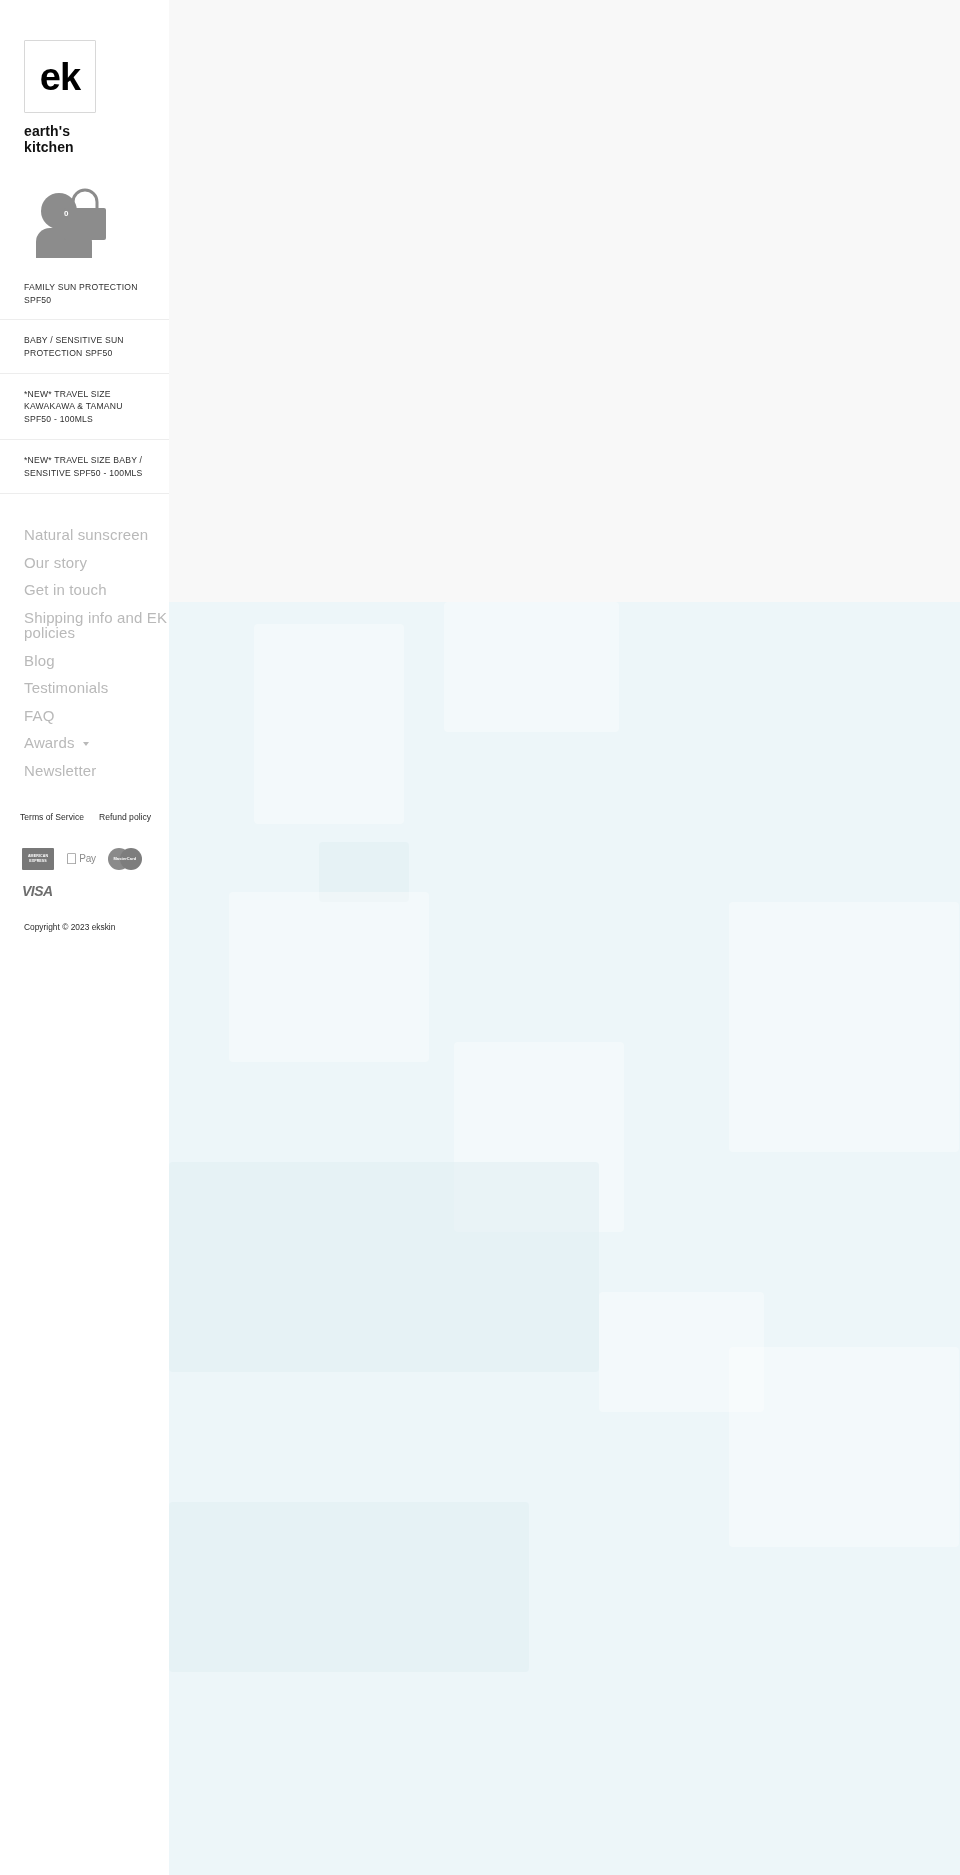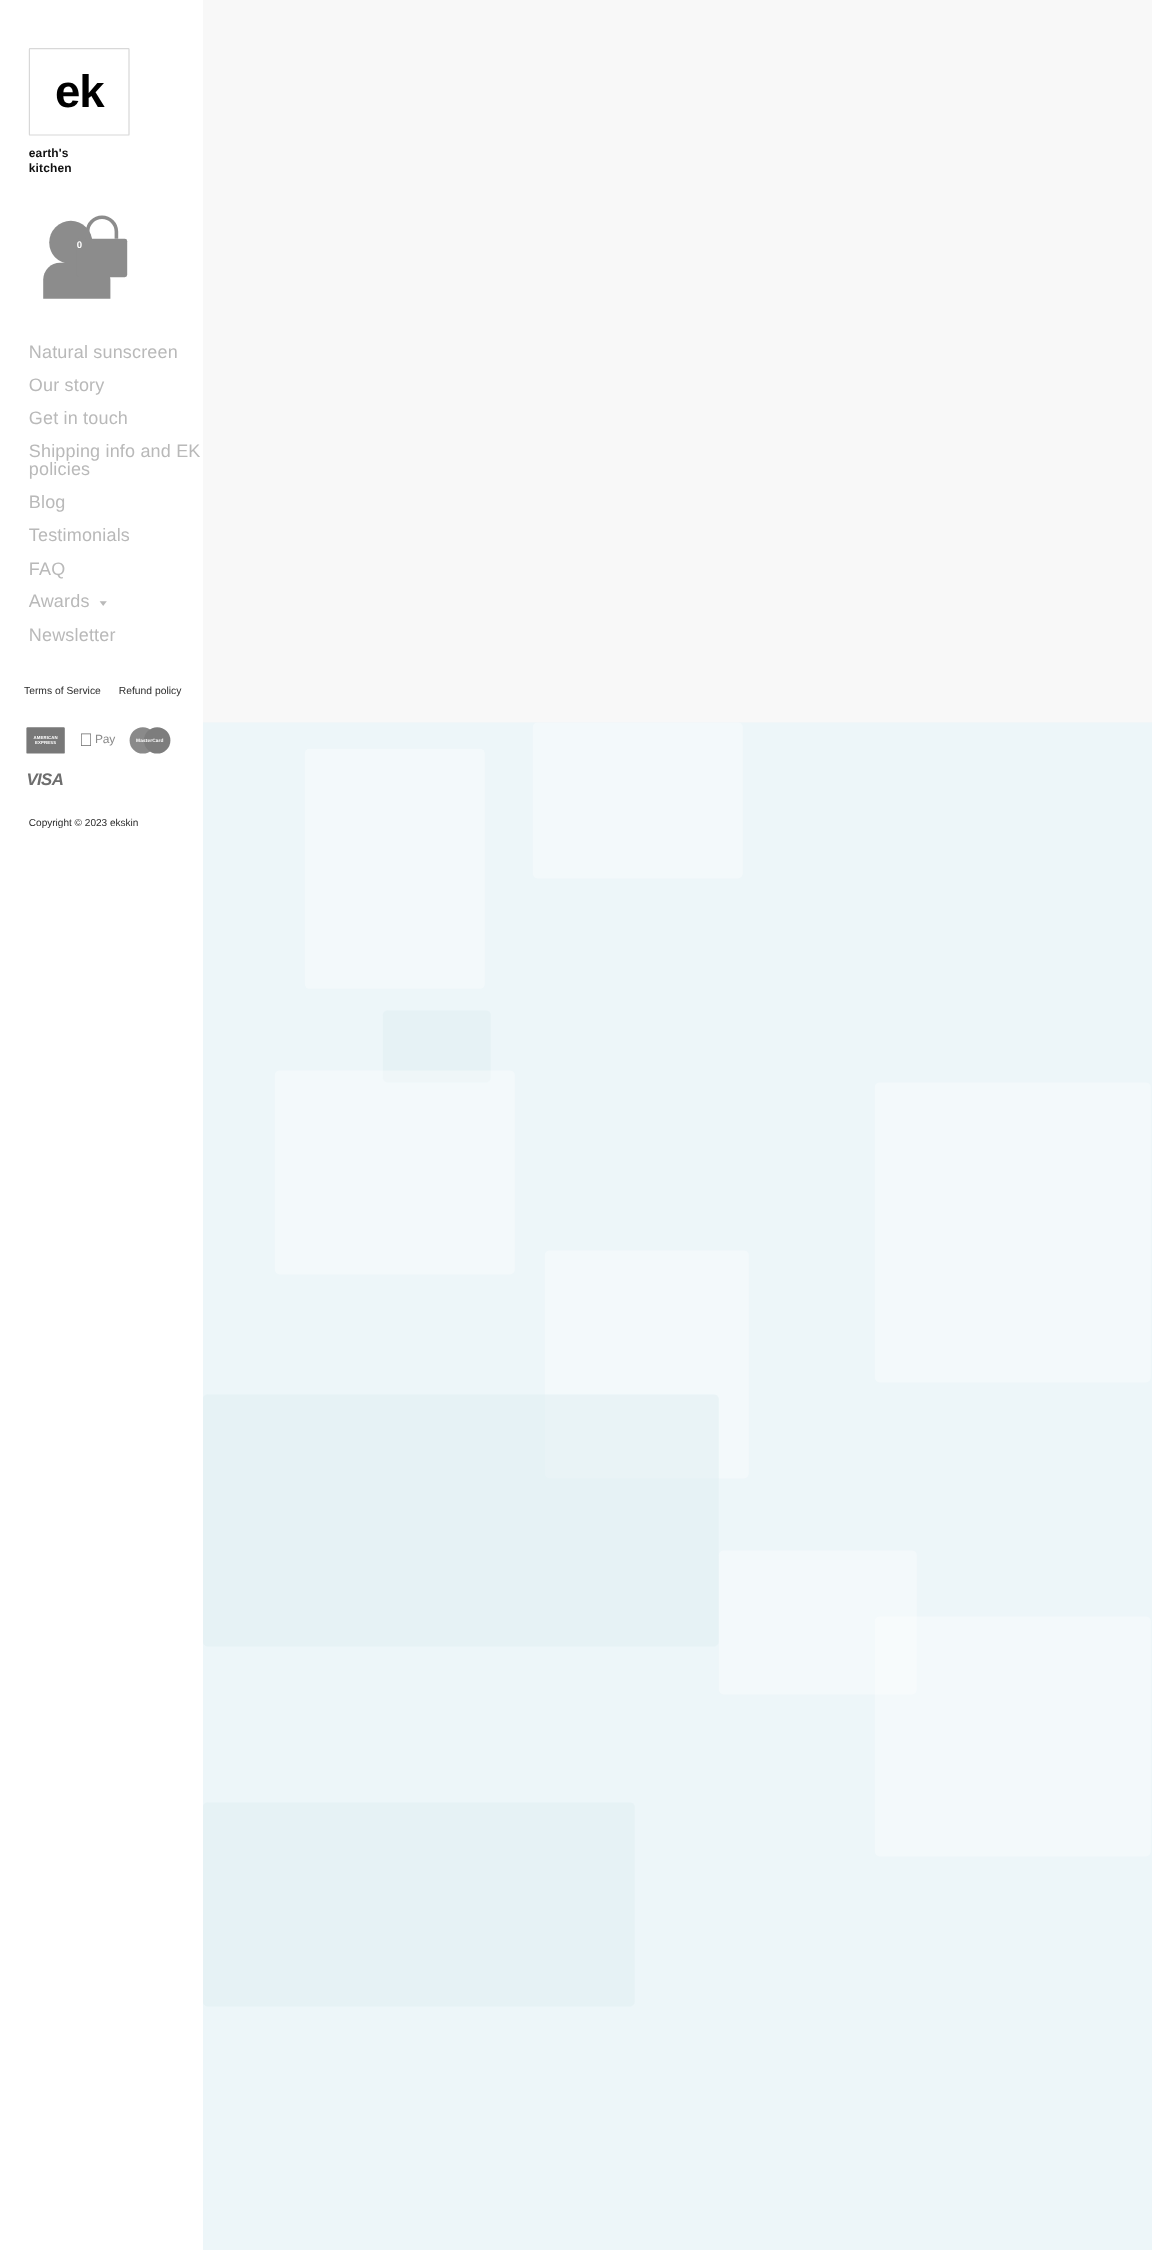--- a/index.html
+++ b/index.html
@@ -23,37 +23,37 @@
     width: 169px;
     min-width: 169px;
     height: 1875px;
     background: #ffffff;
     position: relative;
     z-index: 5;
   }
 
   .logo-wrap { padding: 40px 0 0 24px; }
   .logo-box {
-    width: 84px; height: 73px;
+    width: 72px; height: 73px;
     border: 1.5px solid #d8d8d8;
     display: flex; align-items: center; justify-content: center;
     position: relative;
     border-radius: 1px;
   }
   .logo-box .logo-letters {
     font-size: 38px;
     font-weight: bold;
     letter-spacing: -1px;
     color: #000;
     line-height: 1;
     font-family: "Liberation Sans", sans-serif;
   }
   .logo-words {
     margin-top: 10px;
-    font-size: 10px;
+    font-size: 14px;
     font-weight: bold;
     line-height: 1.15;
     color: #111;
     letter-spacing: 0.1px;
   }
 
   
   .icon-row {
     margin: 33px 0 0 0;
     padding-left: 30px;
@@ -281,20 +281,26 @@
         <path d="M2 68 L2 52 a14 14 0 0 1 14 -14 L44 38 a14 14 0 0 1 14 14 L58 68 Z" fill="#8c8c8c"></path>
       </svg>
 
       <svg class="cart-icon" viewBox="0 0 48 62">
         <path d="M12 20 L12 14 a12 12 0 0 1 24 0 L36 20" fill="none" stroke="#8c8c8c" stroke-width="3"></path>
         <rect x="3" y="20" width="42" height="32" rx="2" fill="#8c8c8c"></rect>
       </svg>
       <span class="cart-count">0</span>
     </div>
 
+    <nav class="prod-nav">
+      <div class="prod-item">FAMILY SUN PROTECTION SPF50</div>
+      <div class="prod-item tall">BABY / SENSITIVE SUN PROTECTION SPF50</div>
+      <div class="prod-item tall">*NEW* TRAVEL SIZE KAWAKAWA &amp; TAMANU SPF50 - 100MLS</div>
+      <div class="prod-item tall">*NEW* TRAVEL SIZE BABY / SENSITIVE SPF50 - 100MLS</div>
+    </nav>
 
     <nav class="sec-nav">
       <div class="sec-row"><span class="sec-item">Natural sunscreen</span></div>
       <div class="sec-row"><span class="sec-item">Our story</span></div>
       <div class="sec-row"><span class="sec-item">Get in touch</span></div>
       <div class="sec-row"><span class="sec-item">Shipping info and EK policies</span></div>
       <div class="sec-row"><span class="sec-item">Blog</span></div>
       <div class="sec-row"><span class="sec-item">Testimonials</span></div>
       <div class="sec-row"><span class="sec-item">FAQ</span></div>
       <div class="sec-row">

